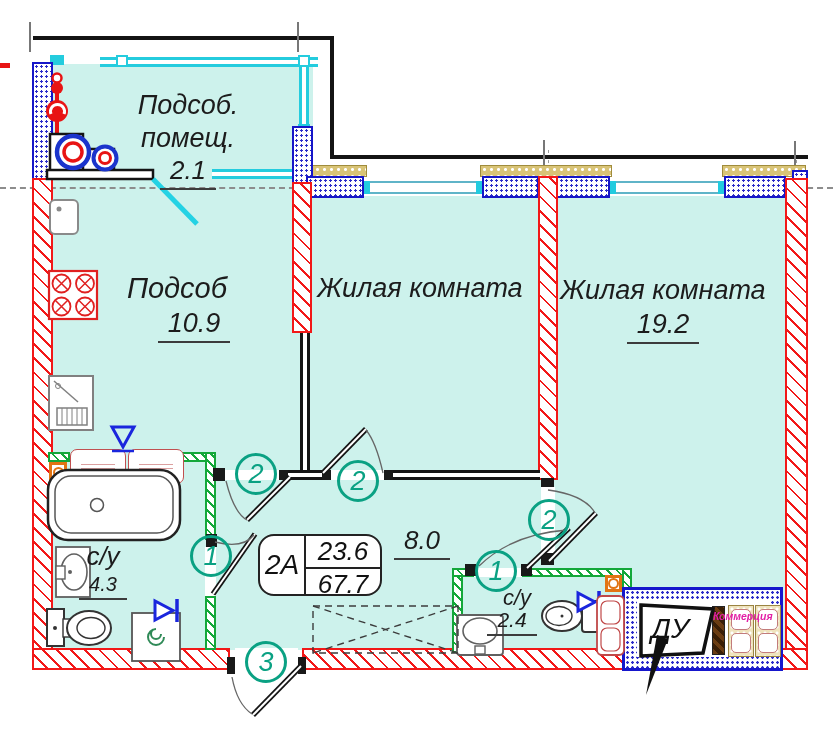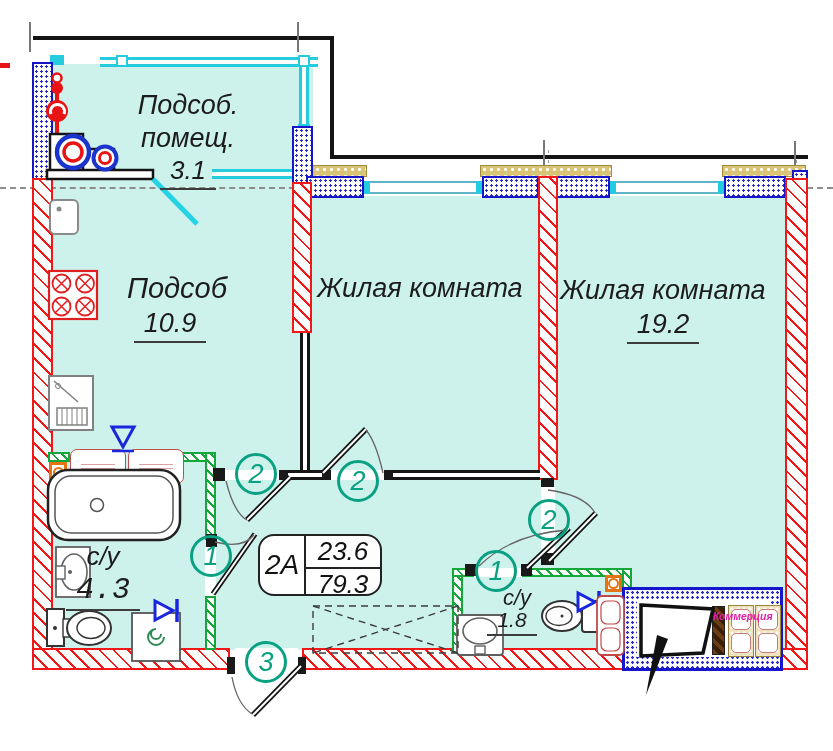--- a/index.html
+++ b/index.html
@@ -322,40 +322,42 @@
     </div>
   <div class="abs marker" style="left:475px;top:550px;width:42px;height:42px;">
       <span>1</span>
     </div>
   <div class="abs marker" style="left:245px;top:641px;width:42px;height:42px;">
       <span>3</span>
     </div>
 
   <div class="abs rlabel" style="left:108px;top:123px;width:160px;font-size:27px;">помещ.</div>
   <div class="abs rlabel" style="left:108px;top:90px;width:160px;font-size:27px;">Подсоб.</div>
-  <div class="abs rlabel" style="left:108px;top:155px;width:160px;font-size:26px;"><span class="u">3.1</span></div>
+  <div class="abs rlabel" style="left:108px;top:155px;width:160px;font-size:26px;"><span class="u">2.1</span></div>
 
   <div class="abs rlabel" style="left:97px;top:272px;width:160px;font-size:29px;">Подсоб</div>
-  <div class="abs rlabel" style="left:90px;top:308px;width:160px;font-size:27px;"><span class="u">10.9</span></div>
+  <div class="abs rlabel" style="left:114px;top:308px;width:160px;font-size:27px;"><span class="u">10.9</span></div>
 
   <div class="abs rlabel" style="left:310px;top:273px;width:220px;font-size:27px;">Жилая комната</div>
 
   <div class="abs rlabel" style="left:553px;top:275px;width:220px;font-size:27px;">Жилая комната</div>
   <div class="abs rlabel" style="left:553px;top:309px;width:220px;font-size:27px;"><span class="u">19.2</span></div>
 
+  <div class="abs rlabel" style="left:362px;top:525px;width:120px;font-size:26px;"><span class="u">8.0</span></div>
 
   <div class="abs rlabel" style="left:43px;top:541px;width:120px;font-size:26px;">с/у</div>
-  <div class="abs rlabel" style="left:43px;top:573px;width:120px;font-size:30px;font-family:Liberation Mono, monospace;"><span class="u">4.3</span></div>
+  <div class="abs rlabel" style="left:43px;top:573px;width:120px;font-size:20px;"><span class="u">4.3</span></div>
 
   <div class="abs rlabel" style="left:477px;top:585px;width:80px;font-size:22px;">с/у</div>
-  <div class="abs rlabel" style="left:472px;top:608px;width:80px;font-size:21px;"><span class="u">1.8</span></div>
+  <div class="abs rlabel" style="left:472px;top:608px;width:80px;font-size:21px;"><span class="u">2.4</span></div>
 
   <div class="abs tag" style="left:258px;top:534px;width:124px;height:62px;">
     <div class="tag-left">2А</div>
     <div class="tag-right">
       <div class="tag-cell tag-top">23.6</div>
-      <div class="tag-cell">79.3</div>
+      <div class="tag-cell">67.7</div>
     </div>
   </div>
 
+  <div class="abs dulabel" style="left:640px;top:608px;width:60px;height:42px;">ДУ</div>
   <div class="abs commerce" style="left:713px;top:610px;width:74px;height:16px;">Коммерция</div>
 
 </div>
 
 </body></html>

